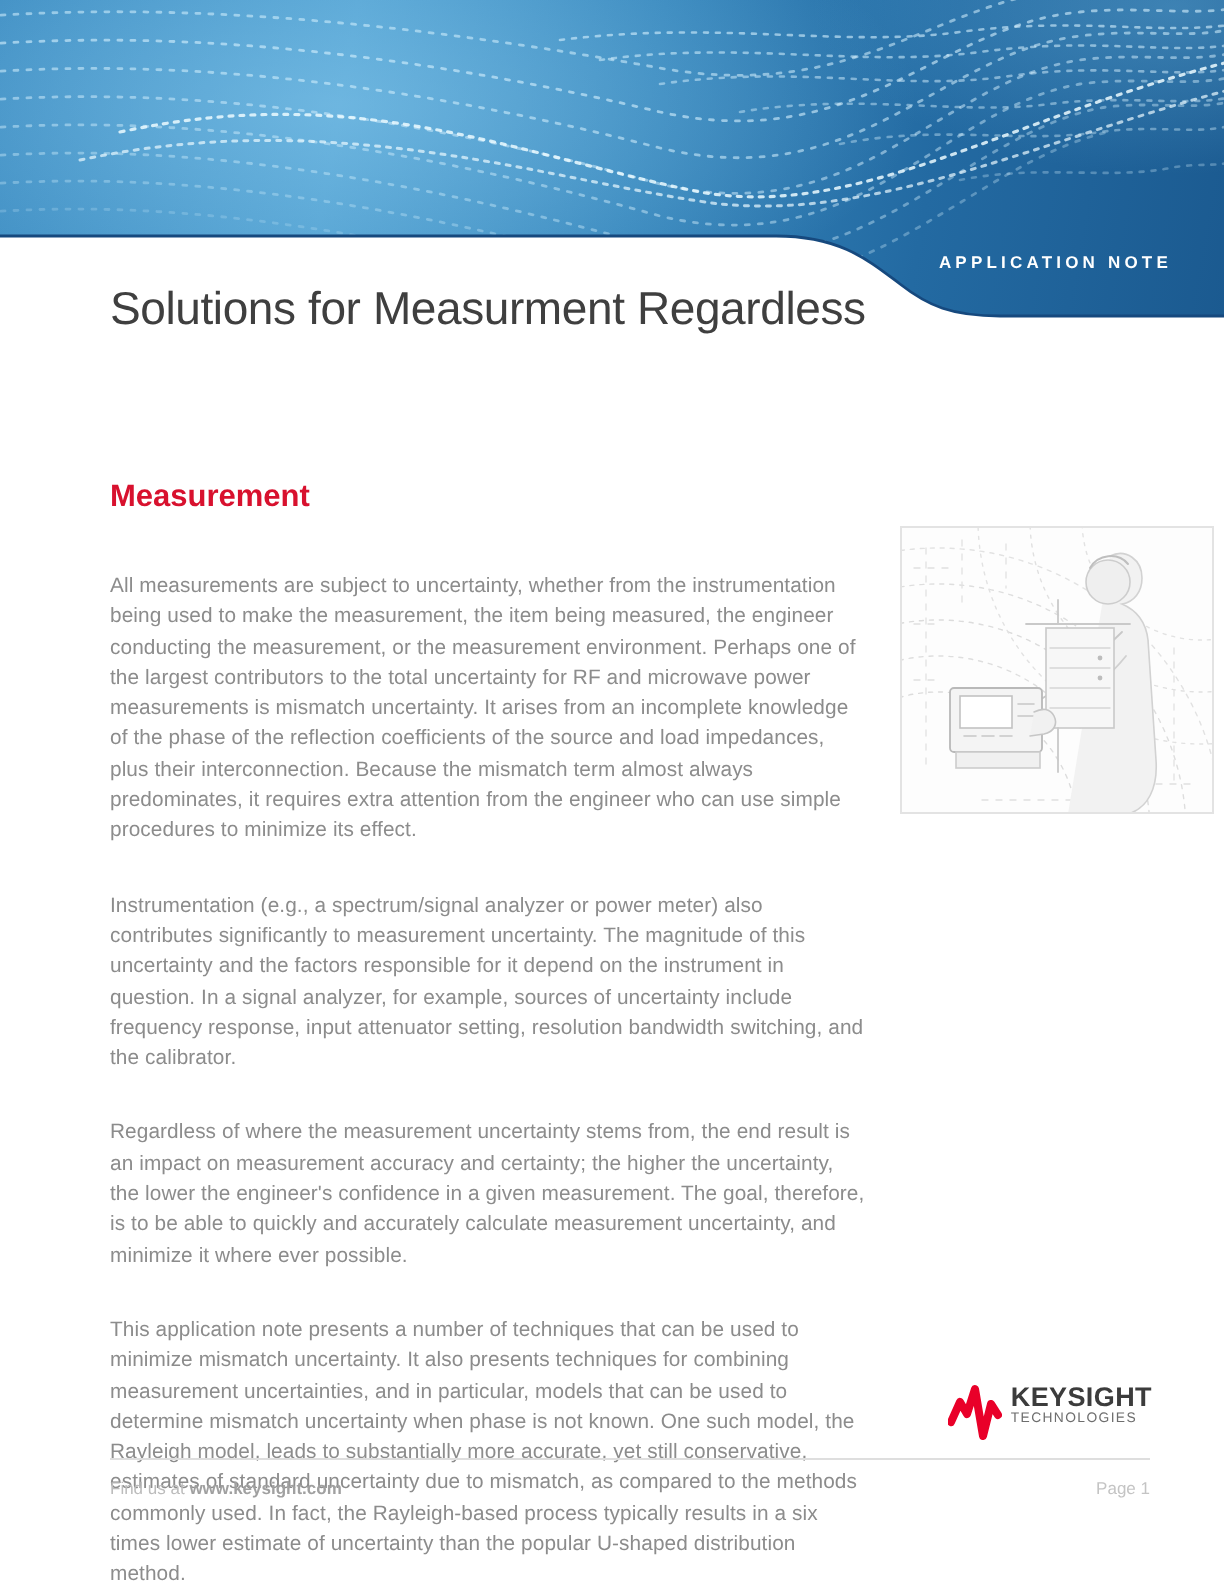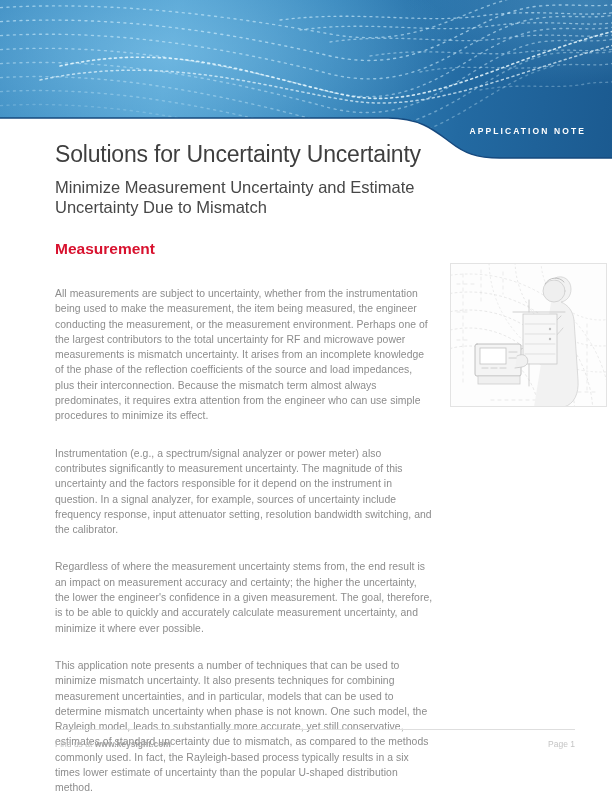--- a/index.html
+++ b/index.html
@@ -72,25 +72,21 @@
         <path d="M420,72 C470,62 510,72 550,66 C580,62 600,68 618,62" stroke="rgba(215,242,255,0.4)" stroke-width="1.3" stroke-dasharray="2 4"></path>
         <path d="M480,90 C520,82 555,90 585,84 C600,81 610,84 618,80" stroke="rgba(215,242,255,0.3)" stroke-width="1.3" stroke-dasharray="2 4"></path>
       </g>
 
       <path d="M0,118 L388,118 C420,118 434,130 450,142 C464,153 476,158 500,158 L612,158 L612,164 L0,164 Z" fill="#ffffff"></path>
       <path d="M0,118 L388,118 C420,118 434,130 450,142 C464,153 476,158 500,158 L612,158" fill="none" stroke="#16497e" stroke-width="1.4"></path>
     </svg>
     <div class="badge">APPLICATION NOTE</div>
   </div>
 
-  <h1 class="title">Solutions for Uncertainty Uncertainty</h1>
-  <h2 class="subtitle">
-    <span style="display:block">Minimize Measurement Uncertainty and Estimate</span>
-    <span style="display:block">Uncertainty Due to Mismatch</span>
-  </h2>
+  <h1 class="title">Solutions for Measurment Regardless</h1>
 
   <h3 class="intro-heading">Measurement</h3>
 
   <div class="text-col">
     <p>All measurements are subject to uncertainty, whether from the instrumentation being used to make the measurement, the item being measured, the engineer conducting the measurement, or the measurement environment. Perhaps one of the largest contributors to the total uncertainty for RF and microwave power measurements is mismatch uncertainty. It arises from an incomplete knowledge of the phase of the reflection coefficients of the source and load impedances, plus their interconnection. Because the mismatch term almost always predominates, it requires extra attention from the engineer who can use simple procedures to minimize its effect.</p>
     <p>Instrumentation (e.g., a spectrum/signal analyzer or power meter) also contributes significantly to measurement uncertainty. The magnitude of this uncertainty and the factors responsible for it depend on the instrument in question. In a signal analyzer, for example, sources of uncertainty include frequency response, input attenuator setting, resolution bandwidth switching, and the calibrator.</p>
     <p>Regardless of where the measurement uncertainty stems from, the end result is an impact on measurement accuracy and certainty; the higher the uncertainty, the lower the engineer's confidence in a given measurement. The goal, therefore, is to be able to quickly and accurately calculate measurement uncertainty, and minimize it where ever possible.</p>
     <p>This application note presents a number of techniques that can be used to minimize mismatch uncertainty. It also presents techniques for combining measurement uncertainties, and in particular, models that can be used to determine mismatch uncertainty when phase is not known. One such model, the Rayleigh model, leads to substantially more accurate, yet still conservative, estimates of standard uncertainty due to mismatch, as compared to the methods commonly used. In fact, the Rayleigh-based process typically results in a six times lower estimate of uncertainty than the popular U-shaped distribution method.</p>
   </div>
 
@@ -125,20 +121,29 @@
         <rect x="24" y="80" width="46" height="32" rx="2" fill="#f4f4f4" stroke="#b9b9b9" stroke-width="0.9"></rect>
         <rect x="29" y="84" width="26" height="16" fill="#ffffff" stroke="#c2c2c2" stroke-width="0.8"></rect>
         <path d="M31,104 h6 M40,104 h6 M49,104 h6 M58,88 h8 M58,94 h8" stroke="#c6c6c6" stroke-width="0.8"></path>
         <rect x="27" y="112" width="42" height="8" fill="#f0f0f0" stroke="#cccccc" stroke-width="0.8"></rect>
 
         <path d="M66,92 c4,-2 8,-2 10,2 c2,4 0,8 -5,9 l-7,1" fill="#f1f1f1" stroke="#c6c6c6" stroke-width="0.8"></path>
       </g>
     </svg>
   </figure>
 
+  <div class="logo">
+    <svg width="27" height="28" viewBox="0 0 27 28">
+      <polyline points="1.5,19 6,9 9.5,15 13.5,2.5 17.5,26 21.5,10 25,15.5" fill="none" stroke="#E90029" stroke-width="4" stroke-linejoin="round" stroke-linecap="round"></polyline>
+    </svg>
+    <div>
+      <div class="k">KEYSIGHT</div>
+      <div class="t">TECHNOLOGIES</div>
+    </div>
+  </div>
 
   <div class="footer-rule"></div>
   <div class="find-us">
     <span>Find us at </span><a href="#">www.keysight.com</a>
   </div>
   <div class="page-num">Page 1</div>
 
 </div>
 
 </body></html>

